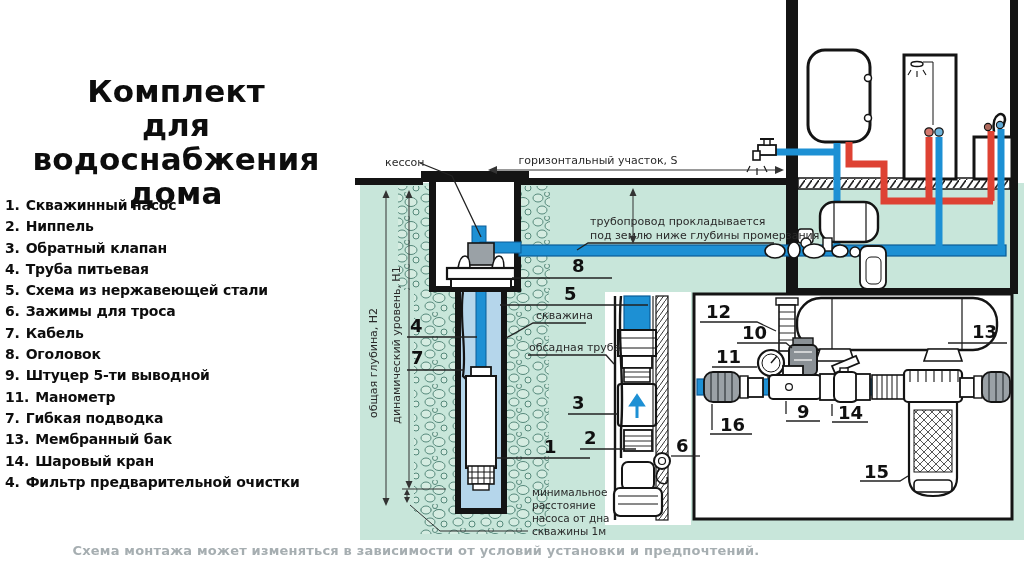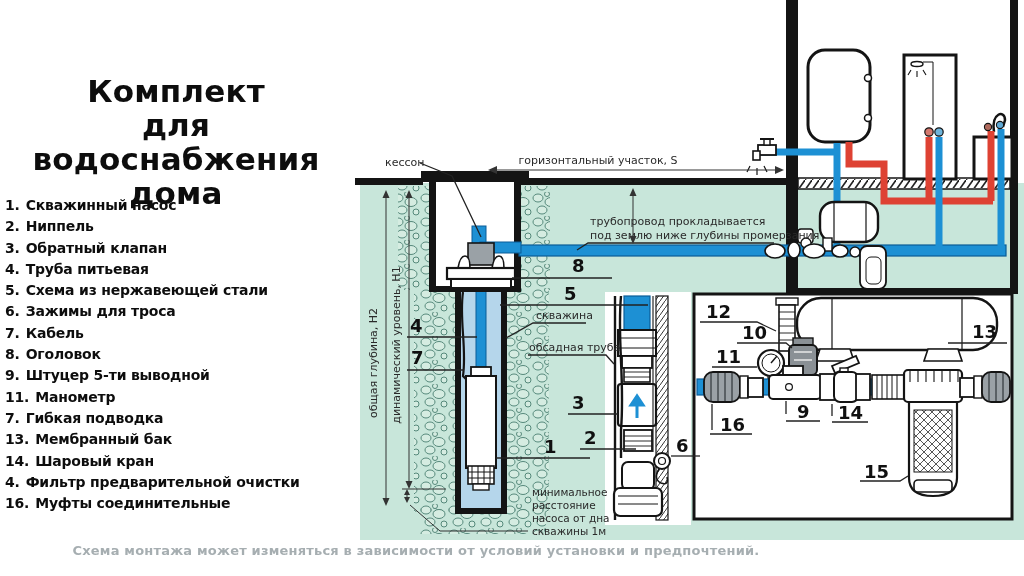--- a/index.html
+++ b/index.html
@@ -355,19 +355,18 @@
     <div class="part"><span class="num">5.</span><span>Схема из нержавеющей стали</span></div>
     <div class="part"><span class="num">6.</span><span>Зажимы для троса</span></div>
     <div class="part"><span class="num">7.</span><span>Кабель</span></div>
     <div class="part"><span class="num">8.</span><span>Оголовок</span></div>
     <div class="part"><span class="num">9.</span><span>Штуцер 5-ти выводной</span></div>
     <div class="part"><span class="num">11.</span><span>Манометр</span></div>
     <div class="part"><span class="num">7.</span><span>Гибкая подводка</span></div>
     <div class="part"><span class="num">13.</span><span>Мембранный бак</span></div>
     <div class="part"><span class="num">14.</span><span>Шаровый кран</span></div>
     <div class="part"><span class="num">4.</span><span>Фильтр предварительной очистки</span></div>
-    <div class="part"><span class="num">16.</span><span>Муфты соединительные</span></div>
   </div>
 </div>
 
 <div class="footer">Схема монтажа может изменяться в зависимости от условий установки и предпочтений.</div>
 
 </div>
 
 </body></html>

